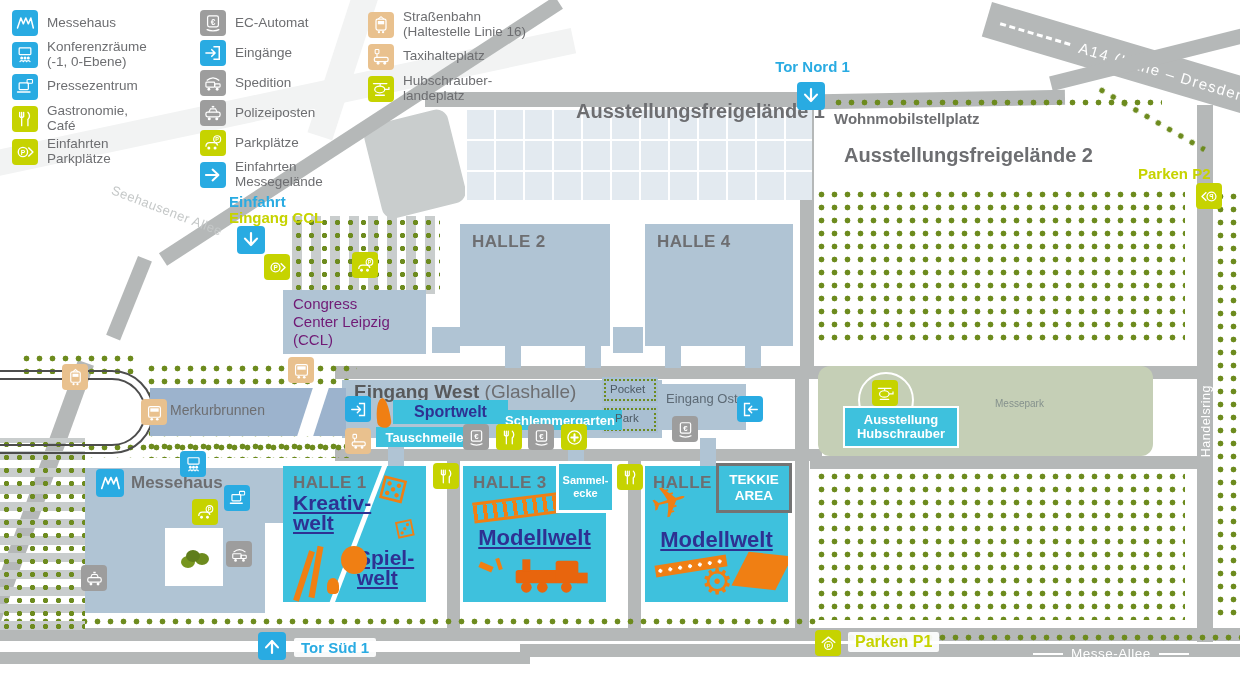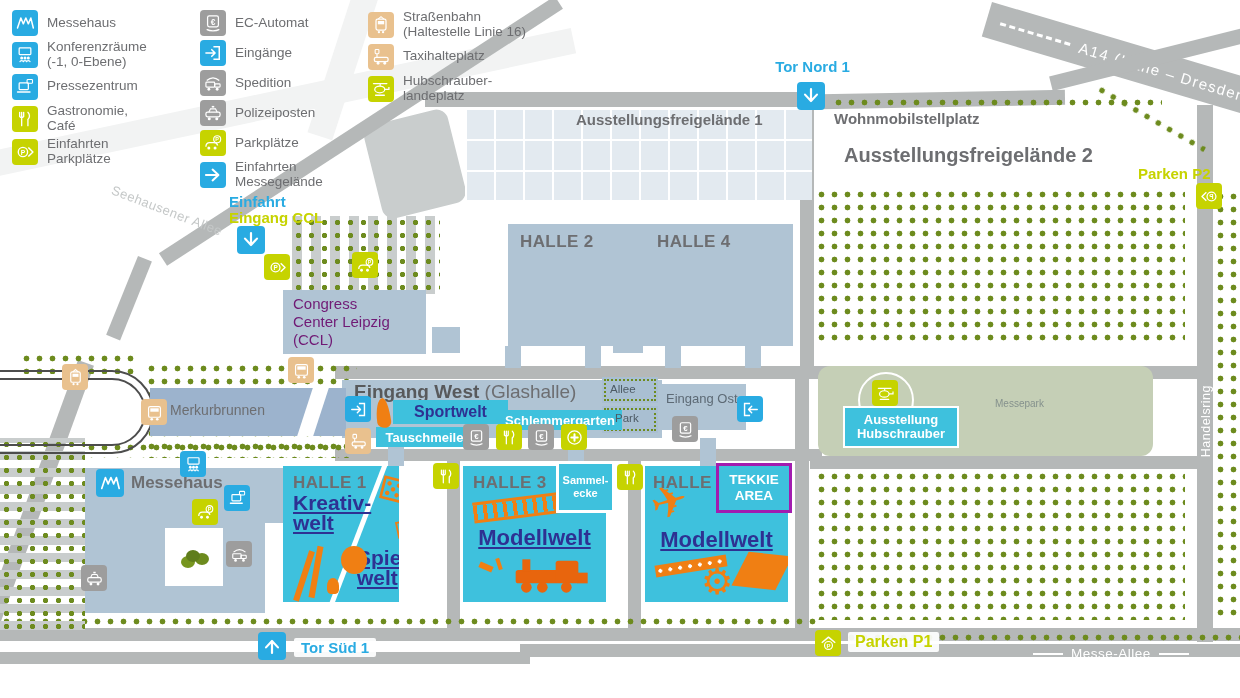--- a/index.html
+++ b/index.html
@@ -223,25 +223,25 @@
   <div class="trees" style="left:0;top:615px;width:820px;height:14px;"></div>
   <div class="trees" style="left:845px;top:631px;width:395px;height:12px;"></div>
   <div class="trees" style="left:20px;top:352px;width:120px;height:22px;"></div>
   <div class="pstrip-v" style="left:292px;top:216px;width:148px;height:78px;"></div>
   <div class="pstrip-h" style="left:0;top:438px;width:85px;height:192px;"></div>
 
   <div class="tramloop" style="left:-52px;top:370px;width:202px;height:80px;"></div>
   <div class="tramloop" style="left:-44px;top:378px;width:186px;height:64px;"></div>
 
   <div class="gridarea"></div>
-  <div class="areatxt" style="left:576px;top:111px;font-size:15px;font-weight:700;z-index:5;">Ausstellungsfreigelände 1</div>
+  <div class="areatxt" style="left:576px;top:100px;font-size:20px;font-weight:700;z-index:5;">Ausstellungsfreigelände 1</div>
   <div class="areatxt" style="left:834px;top:110px;font-size:15px;font-weight:700;z-index:5;">Wohnmobilstellplatz</div>
   <div class="areatxt" style="left:844px;top:144px;font-size:20px;font-weight:700;z-index:5;">Ausstellungsfreigelände 2</div>
 
-  <div class="bld" style="left:460px;top:224px;width:150px;height:122px;padding:8px 0 0 12px;box-sizing:border-box;margin-left:48px;">
+  <div class="bld" style="left:460px;top:224px;width:150px;height:122px;padding:8px 0 0 12px;box-sizing:border-box;">
     <span class="hall-name">HALLE 2</span>
   </div>
   <div class="bld" style="left:645px;top:224px;width:148px;height:122px;padding:8px 0 0 12px;box-sizing:border-box;">
     <span class="hall-name">HALLE 4</span>
   </div>
   <div class="bld" style="left:432px;top:327px;width:28px;height:26px;"></div>
   <div class="bld" style="left:613px;top:327px;width:30px;height:26px;"></div>
   <div class="bld" style="left:505px;top:346px;width:16px;height:22px;"></div>
   <div class="bld" style="left:585px;top:346px;width:16px;height:22px;"></div>
   <div class="bld" style="left:665px;top:346px;width:16px;height:22px;"></div>
@@ -266,21 +266,21 @@
     </div>
   <div class="chip" style="left:498px;top:410px;width:124px;height:20px;font-size:13px;font-weight:600;">
     <span>Schlemmergarten</span>
     </div>
   <div class="chip" style="left:376px;top:427px;width:97px;height:20px;font-size:13px;font-weight:600;">
     <span>Tauschmeile</span>
     </div>
 
   <div class="abs" style="left:602px;top:377px;width:56px;height:26px;background:#a9bfd2;outline:2px dotted #6d8b1e;outline-offset:-4px;z-index:4;"></div>
   <div class="abs" style="left:602px;top:406px;width:56px;height:27px;background:#a9bfd2;outline:2px dotted #6d8b1e;outline-offset:-4px;z-index:4;"></div>
-  <div class="areatxt" style="left:610px;top:383px;font-size:11.5px;color:#4d5a64;z-index:5;">Allee</div>
+  <div class="areatxt" style="left:610px;top:383px;font-size:11.5px;color:#4d5a64;z-index:5;">Pocket</div>
   <div class="areatxt" style="left:615px;top:412px;font-size:11.5px;color:#4d5a64;z-index:5;">Park</div>
 
   <div class="bld" style="left:660px;top:384px;width:86px;height:46px;"></div>
   <div class="areatxt" style="left:666px;top:391px;font-size:13px;color:#5d6a75;z-index:5;">Eingang Ost</div>
 
   <div class="park" style="left:818px;top:366px;width:335px;height:90px;"></div>
   <div class="areatxt" style="left:995px;top:398px;font-size:10px;color:#85918d;">Messepark</div>
   <div class="abs" style="left:858px;top:372px;width:52px;height:52px;border:2.5px solid #fff;border-radius:50%;z-index:4;"></div>
   <span class="ic green mic" style="left:872px;top:380px;">
       <svg class="isvg">
@@ -299,21 +299,21 @@
   <div class="bld" style="left:265px;top:468px;width:45px;height:55px;"></div>
   <div class="abs" style="left:165px;top:528px;width:58px;height:58px;background:#fff;z-index:4;"></div>
   <div class="abs" style="left:186px;top:550px;width:14px;height:12px;background:#5f7d1c;border-radius:50%;box-shadow:9px 3px 0 #6d8b1e,-5px 6px 0 #77961f;z-index:5;"></div>
   <span class="ic blue gate" style="left:96px;top:469px;">
       <svg class="isvg">
         <use href="#sym-messehaus"></use>
       </svg>
     </span>
   <div class="areatxt" style="left:131px;top:473px;font-size:17px;font-weight:700;z-index:6;">Messehaus</div>
 
-  <div class="cyanhall" style="left:283px;top:466px;width:116px;height:136px;">
+  <div class="cyanhall" style="left:283px;top:466px;width:143px;height:136px;">
     <div class="abs" style="left:72px;top:-22px;width:5px;height:185px;background:#fff;transform:rotate(21deg);"></div>
     <span class="hall-name abs" style="left:10px;top:7px;">HALLE 1</span>
     <span class="world pl" style="left:10px;top:27px;font-size:21px;">Kreativ-
 welt</span>
     <span class="world pl" style="left:74px;top:82px;font-size:21px;">Spiel-
 welt</span>
     <span class="doodle" style="left:96px;top:8px;font-size:32px;transform:rotate(14deg);">⚄</span>
     <span class="doodle" style="left:112px;top:52px;font-size:23px;transform:rotate(-12deg);">⚂</span>
     <div class="doodle" style="left:58px;top:80px;width:26px;height:28px;background:#f07f13;border-radius:50% 50% 48% 52%;"></div>
     <div class="orange-rect" style="left:18px;top:84px;width:6px;height:52px;transform:rotate(18deg);"></div>
@@ -336,21 +336,21 @@
 ecke</span></div>
 
   <div class="cyanhall" style="left:645px;top:466px;width:143px;height:136px;">
     <span class="hall-name abs" style="left:8px;top:7px;">HALLE 5</span>
     <span class="doodle" style="left:6px;top:14px;font-size:44px;transform:rotate(-16deg);display:inline-block;">✈</span>
     <span class="world abs" style="left:0;top:64px;width:100%;text-align:center;font-size:22px;">Modellwelt</span>
     <div class="abs" style="left:10px;top:94px;width:72px;height:12px;background:#f07f13;transform:rotate(-9deg);background-image:radial-gradient(circle,#fff 1.6px,transparent 2px);background-size:10px 12px;"></div>
     <span class="doodle" style="left:56px;top:98px;font-size:36px;">⚙</span>
     <div class="abs" style="left:94px;top:88px;width:46px;height:34px;background:#f07f13;transform:skewX(-22deg) rotate(6deg);"></div>
   </div>
-  <div class="chip pl" style="left:716px;top:463px;width:70px;height:44px;font-size:13.5px;border:3px solid #a21caf;line-height:1.15;background:#3ec1dd;">
+  <div class="chip pl" style="left:716px;top:463px;width:70px;height:44px;font-size:13.5px;border:3px solid #737373;line-height:1.15;background:#3ec1dd;">
     <span class="pl">TEKKIE
 AREA</span></div>
 
   <div class="gatetxt" style="left:760px;top:58px;width:105px;text-align:center;">Tor Nord 1</div>
   <span class="ic blue gate" style="left:797px;top:82px;">
       <svg class="isvg">
         <use href="#sym-arrow-down"></use>
       </svg>
     </span>
 

